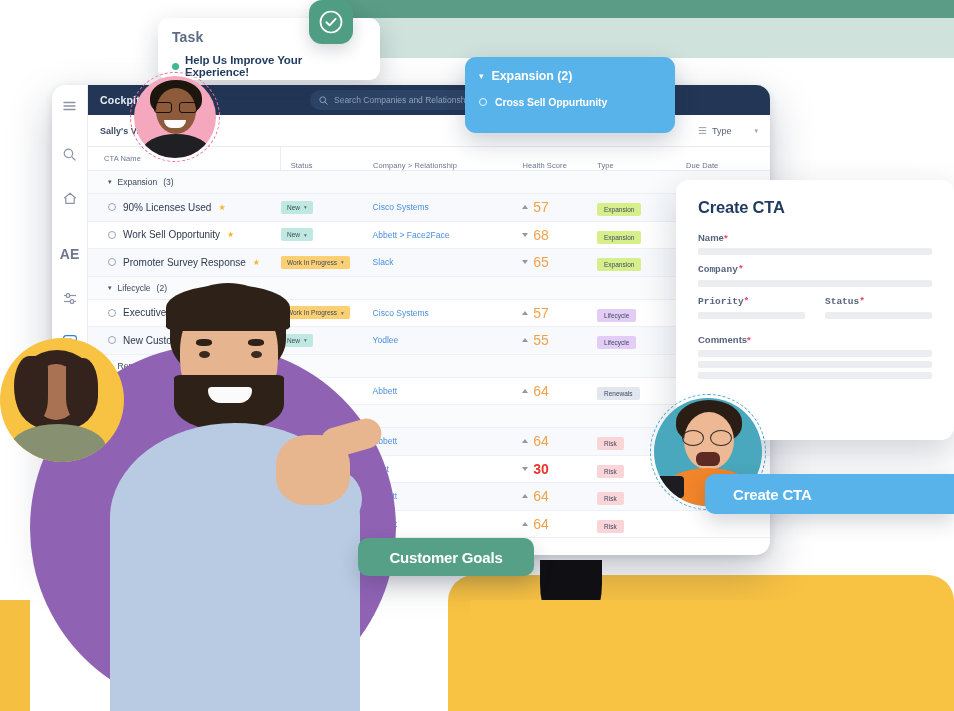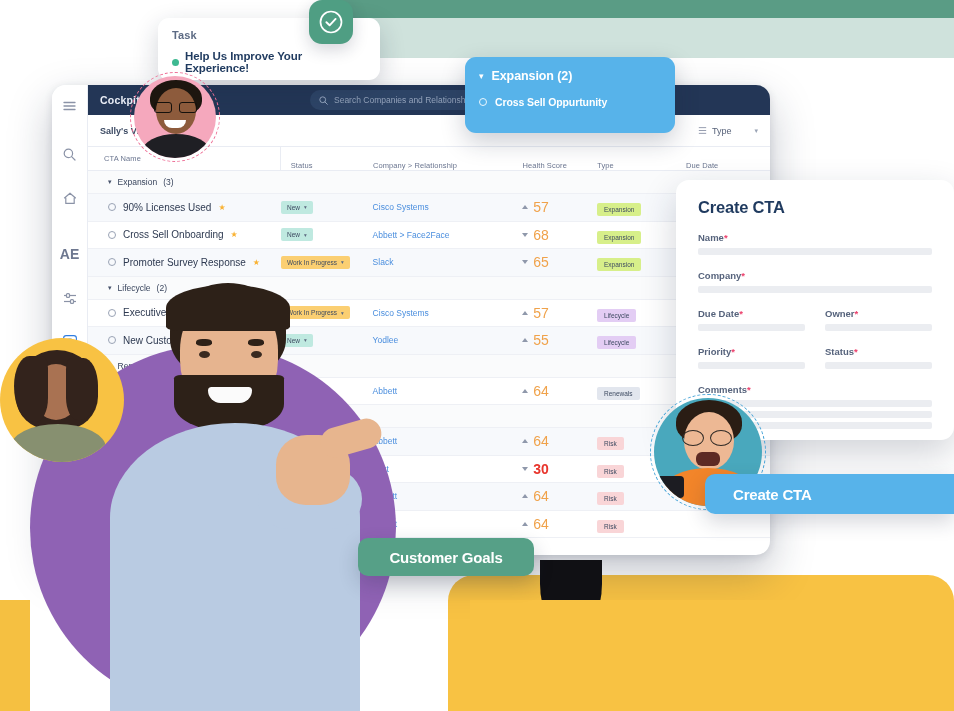--- a/index.html
+++ b/index.html
@@ -152,21 +152,21 @@
   .ty-risk{ background:#f9d5d7; }
   .row .c6{ width:90px; font-size:8.5px; color:#6b7690;}
 
   
   .task-card{
     position:absolute; left:158px; top:18px; width:222px; height:62px;
     background:#fff; border-radius:11px;
     box-shadow:0 9px 26px rgba(25,33,61,.20);
     padding:11px 14px;
   }
-  .task-title{ font-size:11px; font-weight:700; color:#5d6b84; letter-spacing:.1px;}
+  .task-title{ font-size:14px; font-weight:700; color:#5d6b84; letter-spacing:.1px;}
   .task-row{ display:flex; align-items:center; gap:6px; margin-top:9px;}
   .task-dot{ width:7px;height:7px;border-radius:50%; background:#3eb991; flex:none;}
   .task-text{ font-size:11.5px; font-weight:700; color:#1f3a5f; letter-spacing:-.1px;}
   .check-badge{
     position:absolute; left:309px; top:0px; width:44px; height:44px;
     background:#4f9e83; border-radius:13px; display:flex; align-items:center; justify-content:center;
     box-shadow:0 6px 16px rgba(25,33,61,.18);
   }
 
   
@@ -188,21 +188,21 @@
     background:#fff; border-radius:13px;
     box-shadow:0 14px 36px rgba(25,33,61,.20);
     padding:18px 22px 0 22px;
   }
   .cta-h{ font-size:16.5px; font-weight:700; color:#1f3a5f; letter-spacing:-.2px;}
   .f-label{ font-size:9.5px; font-weight:700; color:#56637c; margin-top:15px;}
   .f-label .req{ color:#ec3f6b; }
   .f-line{ height:7px; background:#ebedf1; border-radius:2px; margin-top:5px;}
   .f-grid{ display:flex; gap:20px; }
   .f-col{ flex:1; }
-  .f-col .f-label{ margin-top:15px; }
+  .f-col .f-label{ margin-top:9px;font-family:Liberation Mono, monospace; }
 
   
   .pill-goals{
     position:absolute; left:358px; top:538px; width:176px; height:38px;
     background:#56a087; border-radius:10px; display:flex; align-items:center; justify-content:center;
     box-shadow:0 8px 20px rgba(25,33,61,.20);
   }
   .pill-goals span{ color:#fff; font-size:15px; font-weight:700; letter-spacing:-.2px;}
   .pill-cta{
     position:absolute; left:705px; top:474px; width:249px; height:40px;
@@ -365,21 +365,21 @@
             <div class="c4">
               <span class="arrow-up"></span>
               <span class="hs">57</span>
             </div>
             <div class="c5"><span class="badge-type ty-expansion">Expansion</span></div>
             <div class="c6"></div>
           </div>
           <div class="row">
             <div class="c1">
               <span class="radio"></span>
-              <span class="cta-name">Cross Sell Onboarding</span>
+              <span class="cta-name">Work Sell Opportunity</span>
               <span class="star">★</span>
             </div>
             <div class="c2">
               <span class="badge-status st-new">
                 <span>New</span>
                 <span class="cv">▾</span>
               </span>
             </div>
             <div class="c3">Abbett &gt; Face2Face</div>
             <div class="c4">
@@ -556,34 +556,20 @@
 
     <div class="f-grid">
       <div class="f-col">
         <div class="f-label">
           <span>Company</span><span class="req">*</span>
         </div>
         <div class="f-line"></div>
       </div>
     </div>
 
-    <div class="f-grid">
-      <div class="f-col">
-        <div class="f-label">
-          <span>Due Date</span><span class="req">*</span>
-        </div>
-        <div class="f-line"></div>
-      </div>
-      <div class="f-col">
-        <div class="f-label">
-          <span>Owner</span><span class="req">*</span>
-        </div>
-        <div class="f-line"></div>
-      </div>
-    </div>
 
     <div class="f-grid">
       <div class="f-col">
         <div class="f-label">
           <span>Priority</span><span class="req">*</span>
         </div>
         <div class="f-line"></div>
       </div>
       <div class="f-col">
         <div class="f-label">

